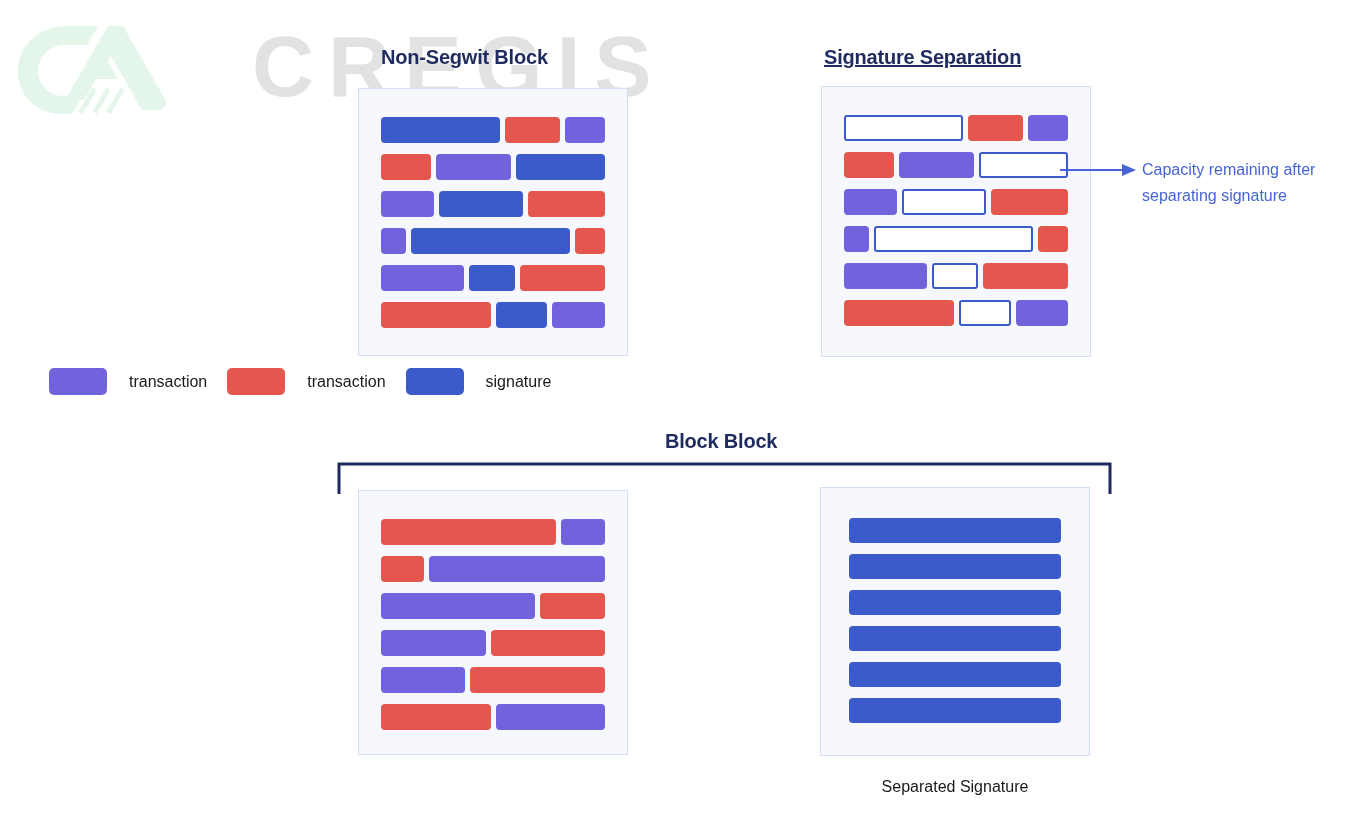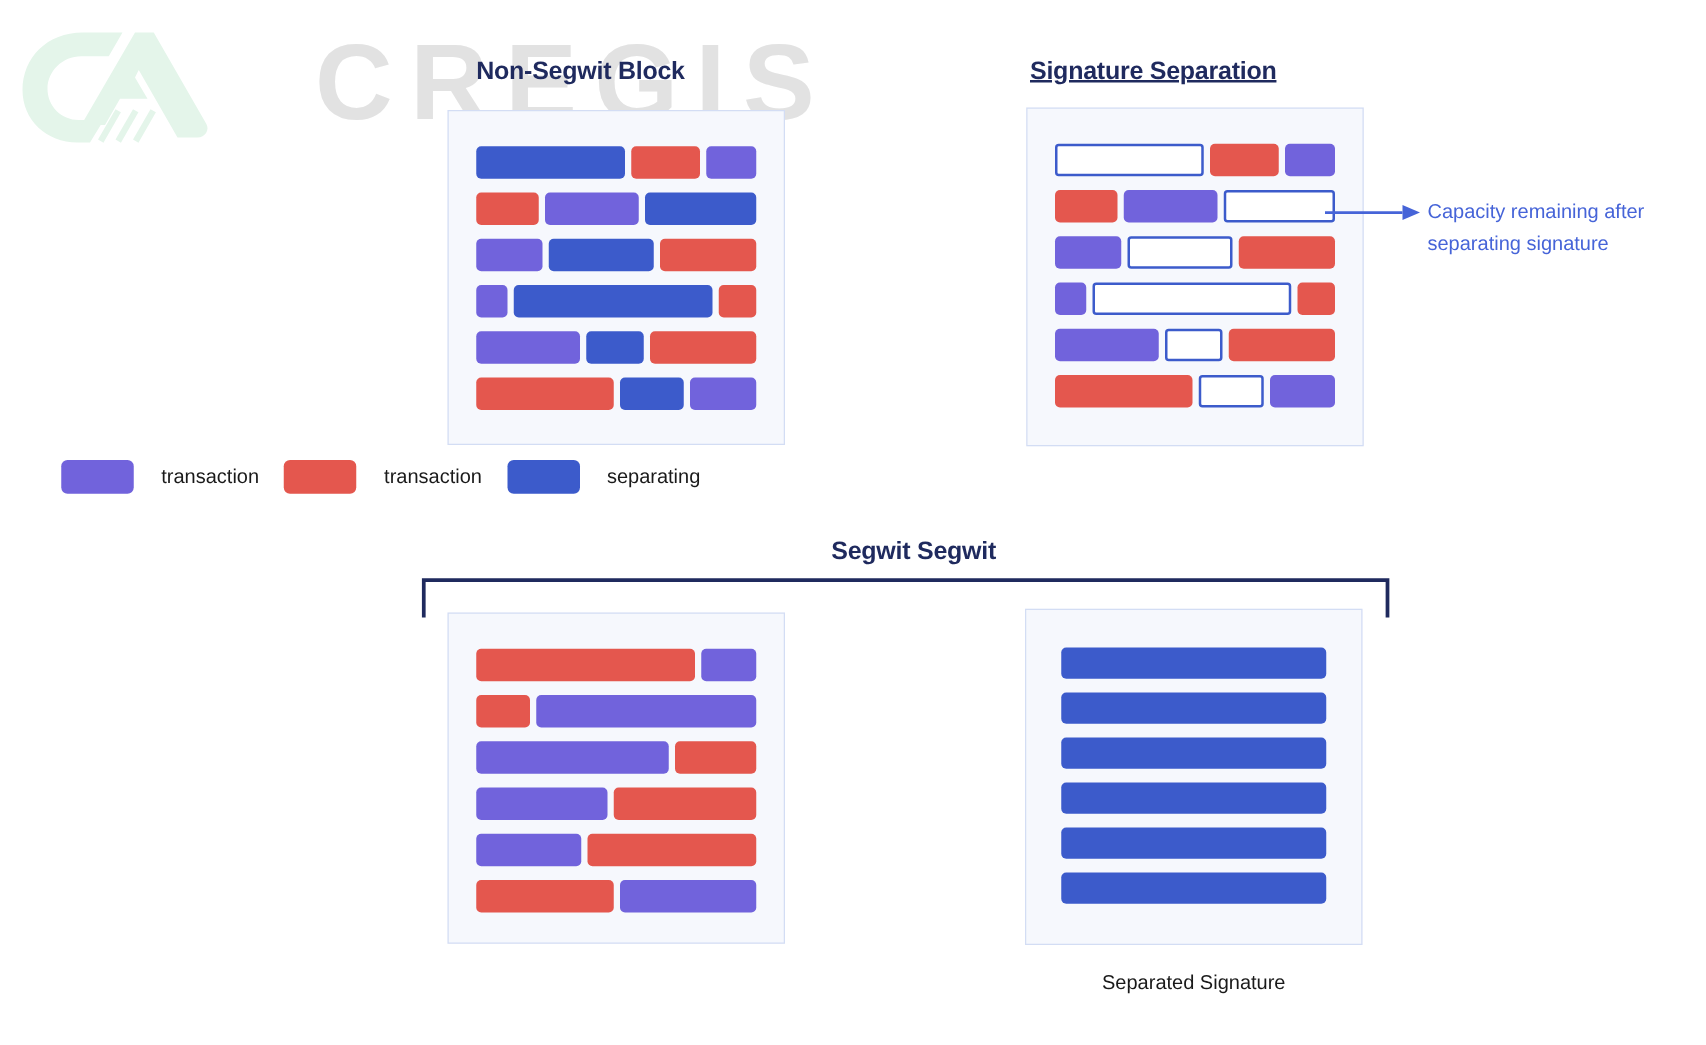--- a/index.html
+++ b/index.html
@@ -174,21 +174,21 @@
   <g fill="#e4f5ea">
     <rect x="66" y="76" width="28" height="5" transform="rotate(-60 80 79)"></rect>
     <rect x="80" y="76" width="28" height="5" transform="rotate(-60 94 79)"></rect>
     <rect x="94" y="76" width="28" height="5" transform="rotate(-60 108 79)"></rect>
   </g>
 </svg>
 <div class="watermark-text">CREGIS</div>
 
 <div class="block-title" id="title-nonsegwit">Non-Segwit Block</div>
 <div class="block-title" id="title-sigsep">Signature Separation</div>
-<div class="block-title" id="title-segwit">Segwit Segwit</div>
+<div class="block-title" id="title-segwit">Block Block</div>
 
 <div class="block-frame" id="frame-nonsegwit">
   <div class="rows" id="rows-nonsegwit">
       <div class="row">
         <div class="bar sig-blue" style="width: 122px;"></div>
         <div class="bar tx-red" style="width: 57px;"></div>
         <div class="bar tx-purple" style="width: 41px;"></div>
       </div>
       <div class="row">
         <div class="bar tx-red" style="width: 51px;"></div>
@@ -308,15 +308,15 @@
   <div class="legend-row">
     <span class="legend-swatch" style="background: rgb(113, 99, 220);"></span>
     <span class="legend-label">transaction</span>
   </div>
   <div class="legend-row">
     <span class="legend-swatch" style="background: rgb(228, 87, 78);"></span>
     <span class="legend-label">transaction</span>
   </div>
   <div class="legend-row">
     <span class="legend-swatch" style="background: rgb(60, 91, 203);"></span>
-    <span class="legend-label">separating</span>
+    <span class="legend-label">signature</span>
   </div>
 </div>
 
 </body></html>

